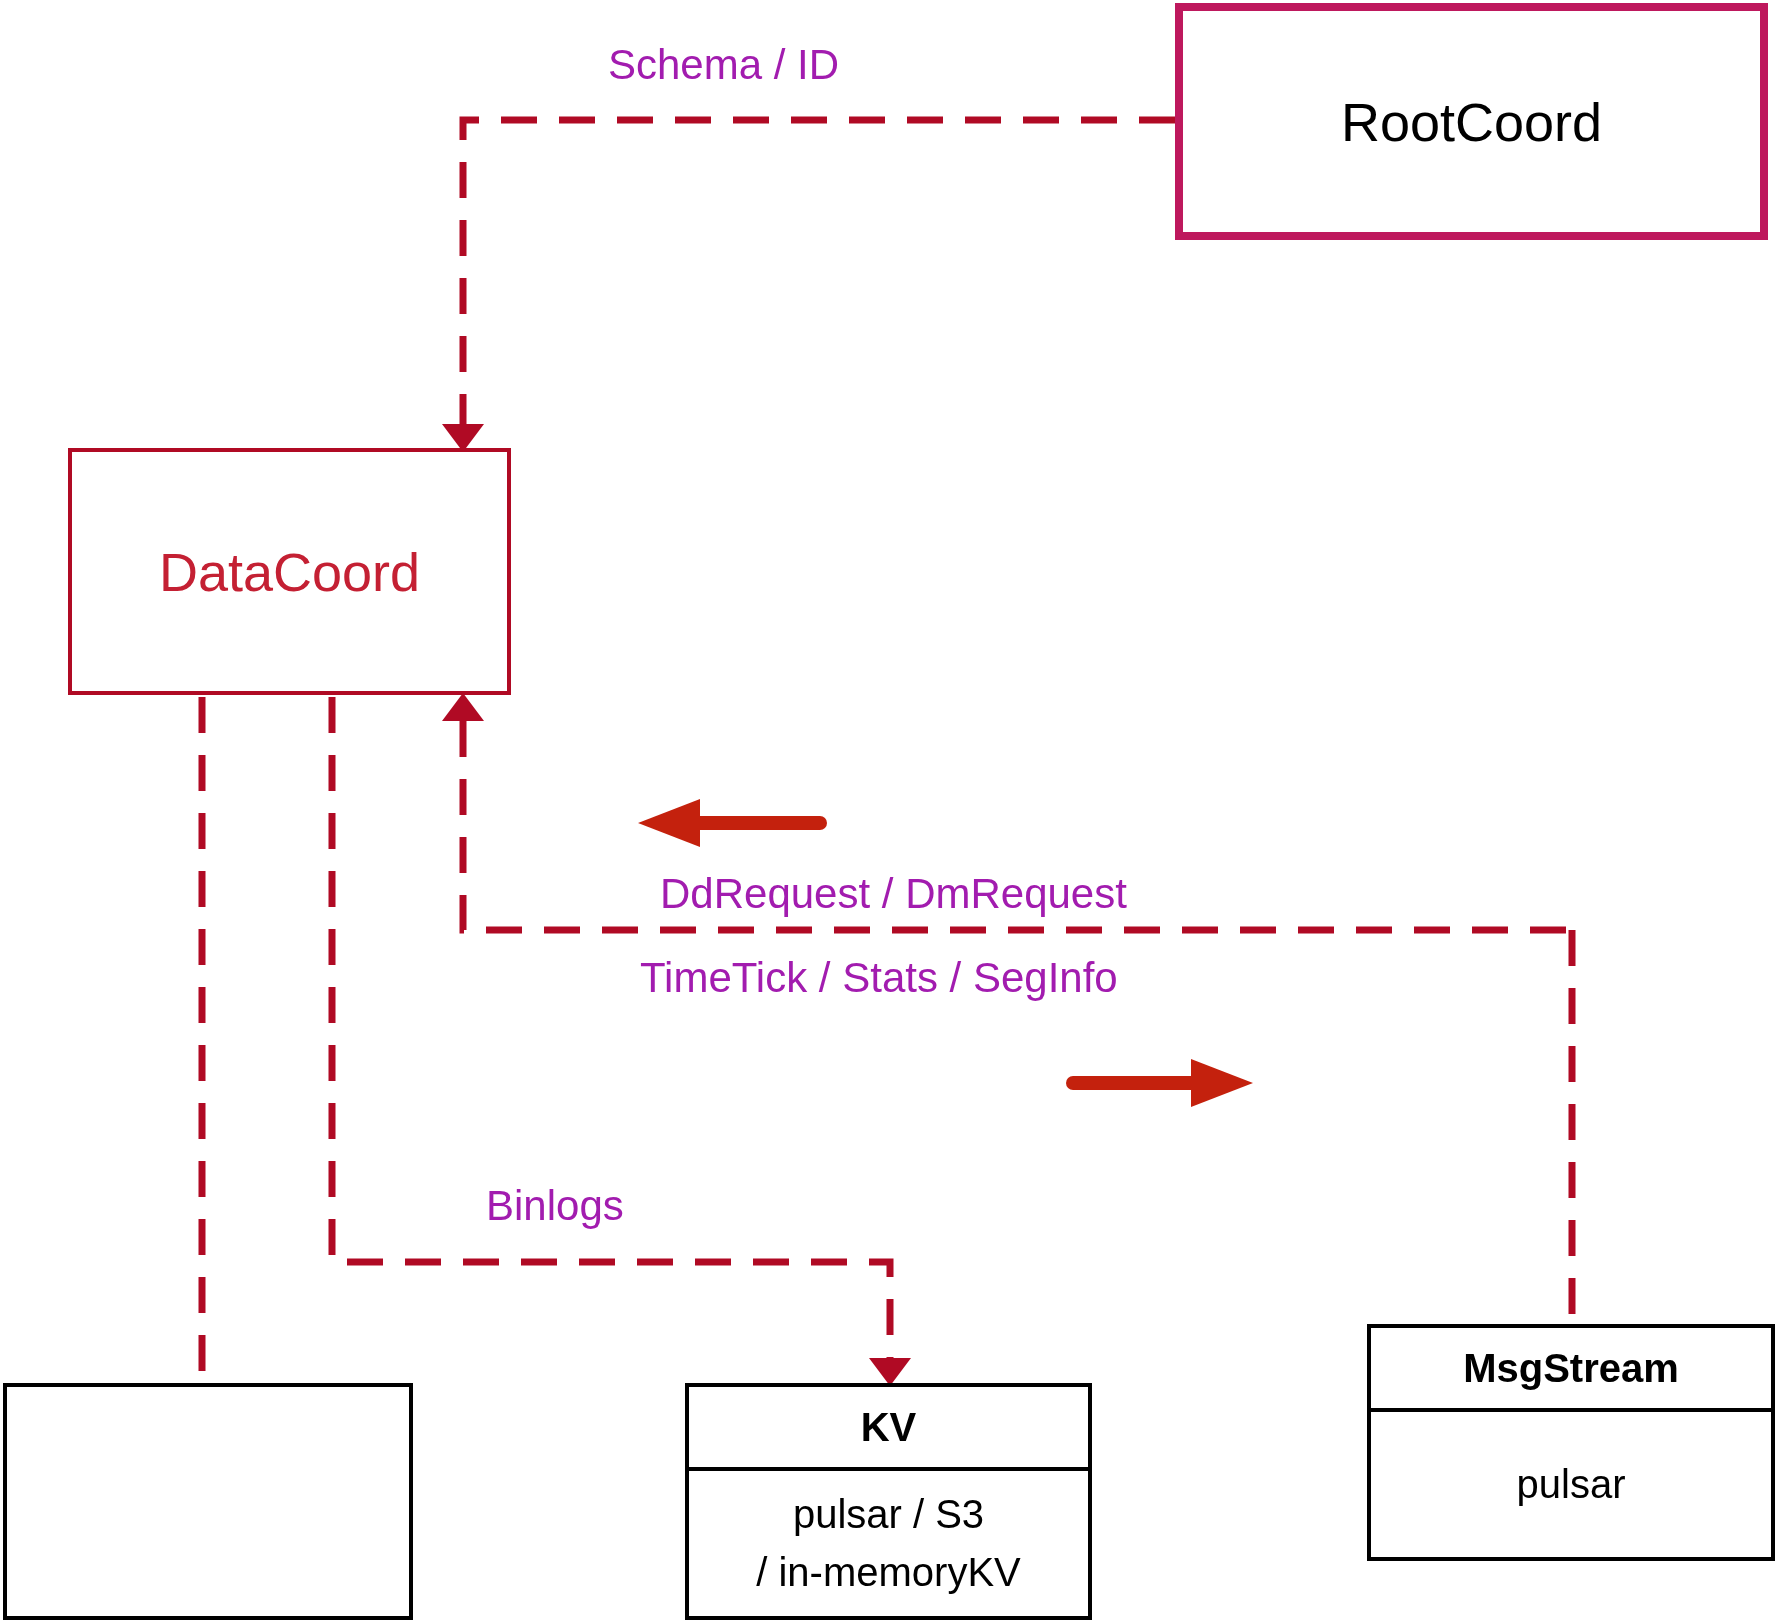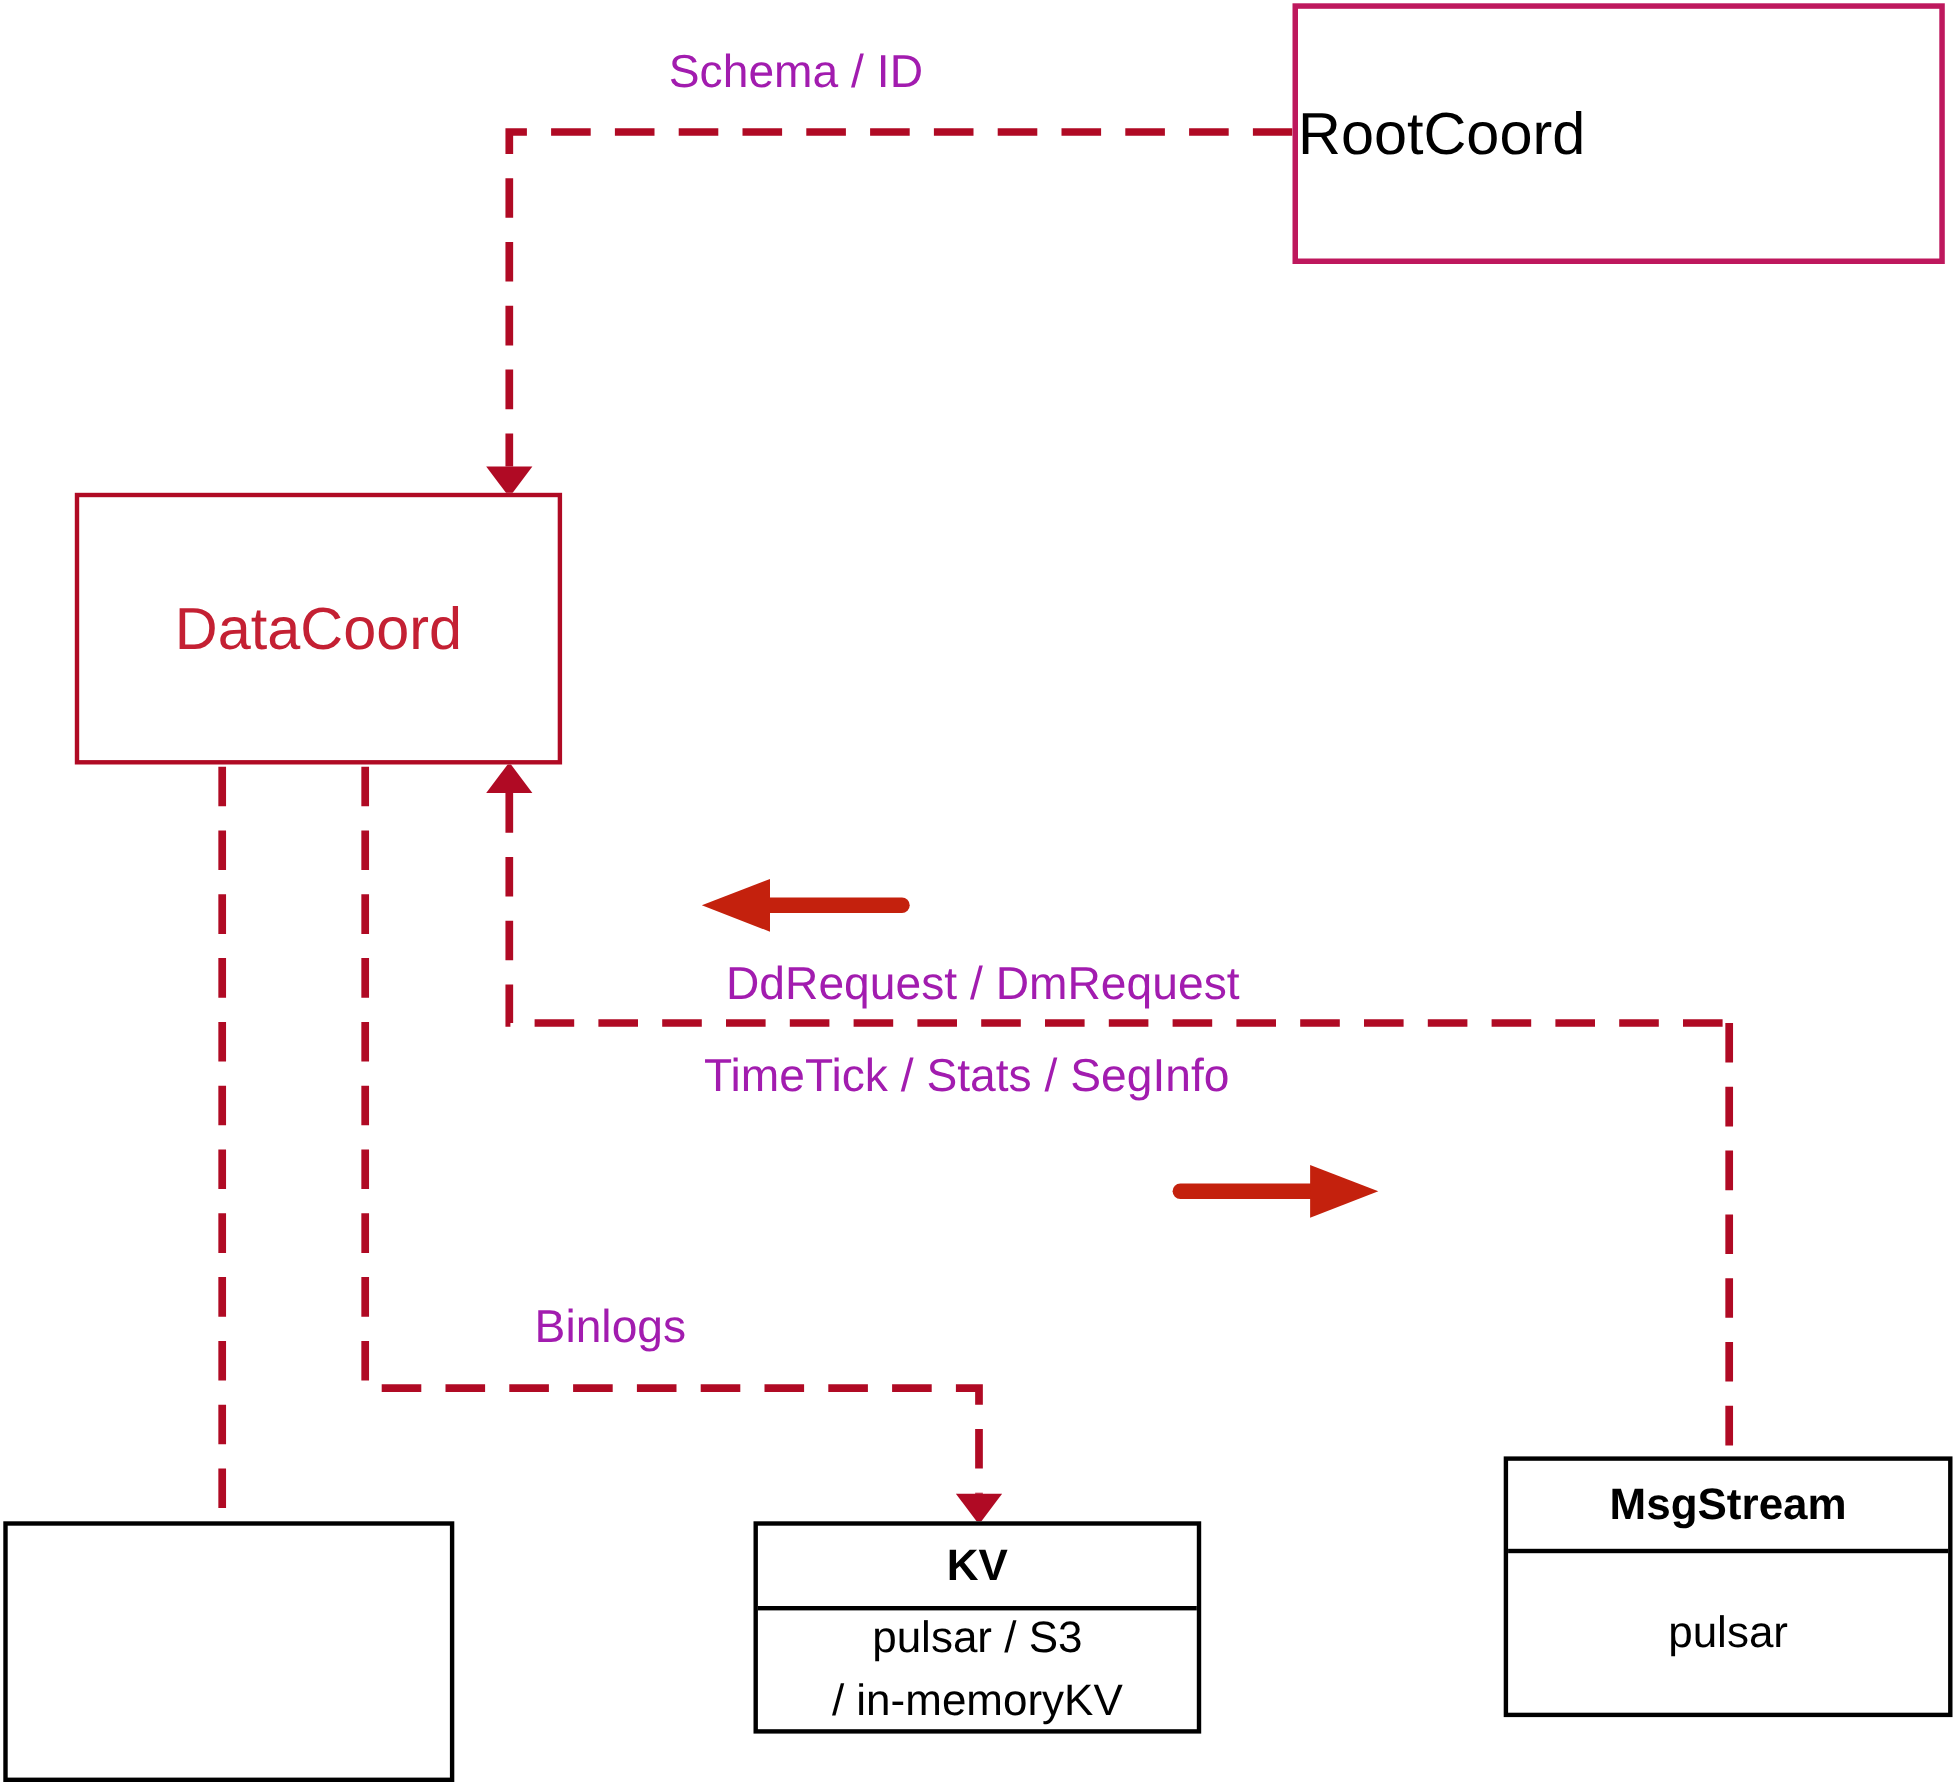--- a/index.html
+++ b/index.html
@@ -23,23 +23,24 @@
     top: 0;
     width: 1781px;
     height: 1624px;
   }
   .node-box {
     position: absolute;
     box-sizing: border-box;
     background: #ffffff;
   }
   .node-plain {
-    border: 5px solid #be185d;
+    border: 8px solid #be185d;
     display: flex;
     align-items: center;
+    justify-content: center;
   }
   .node-plain .node-title {
     font-size: 54px;
     color: #000000;
     font-weight: 400;
     letter-spacing: 0px;
   }
   .node-accent {
     border: 4px solid #B00A24;
     display: flex;
@@ -141,21 +142,21 @@
     <span class="node-title">RootCoord</span>
   </div>
 
   <div class="node-box node-accent" style="left:68px; top:448px; width:443px; height:247px;">
     <span class="node-title">DataCoord</span>
   </div>
 
   <div class="node-box node-split" style="left:3px; top:1383px; width:410px; height:237px;">
   </div>
 
-  <div class="node-box node-split" style="left:685px; top:1383px; width:407px; height:193px;">
+  <div class="node-box node-split" style="left:685px; top:1383px; width:407px; height:237px;">
     <div class="split-head">
       <span class="hdr">KV</span>
     </div>
     <div class="split-body">
       <span class="ln">pulsar / S3</span>
       <span class="ln">/ in-memoryKV</span>
     </div>
   </div>
 
   <div class="node-box node-split" style="left:1367px; top:1324px; width:408px; height:237px;">

